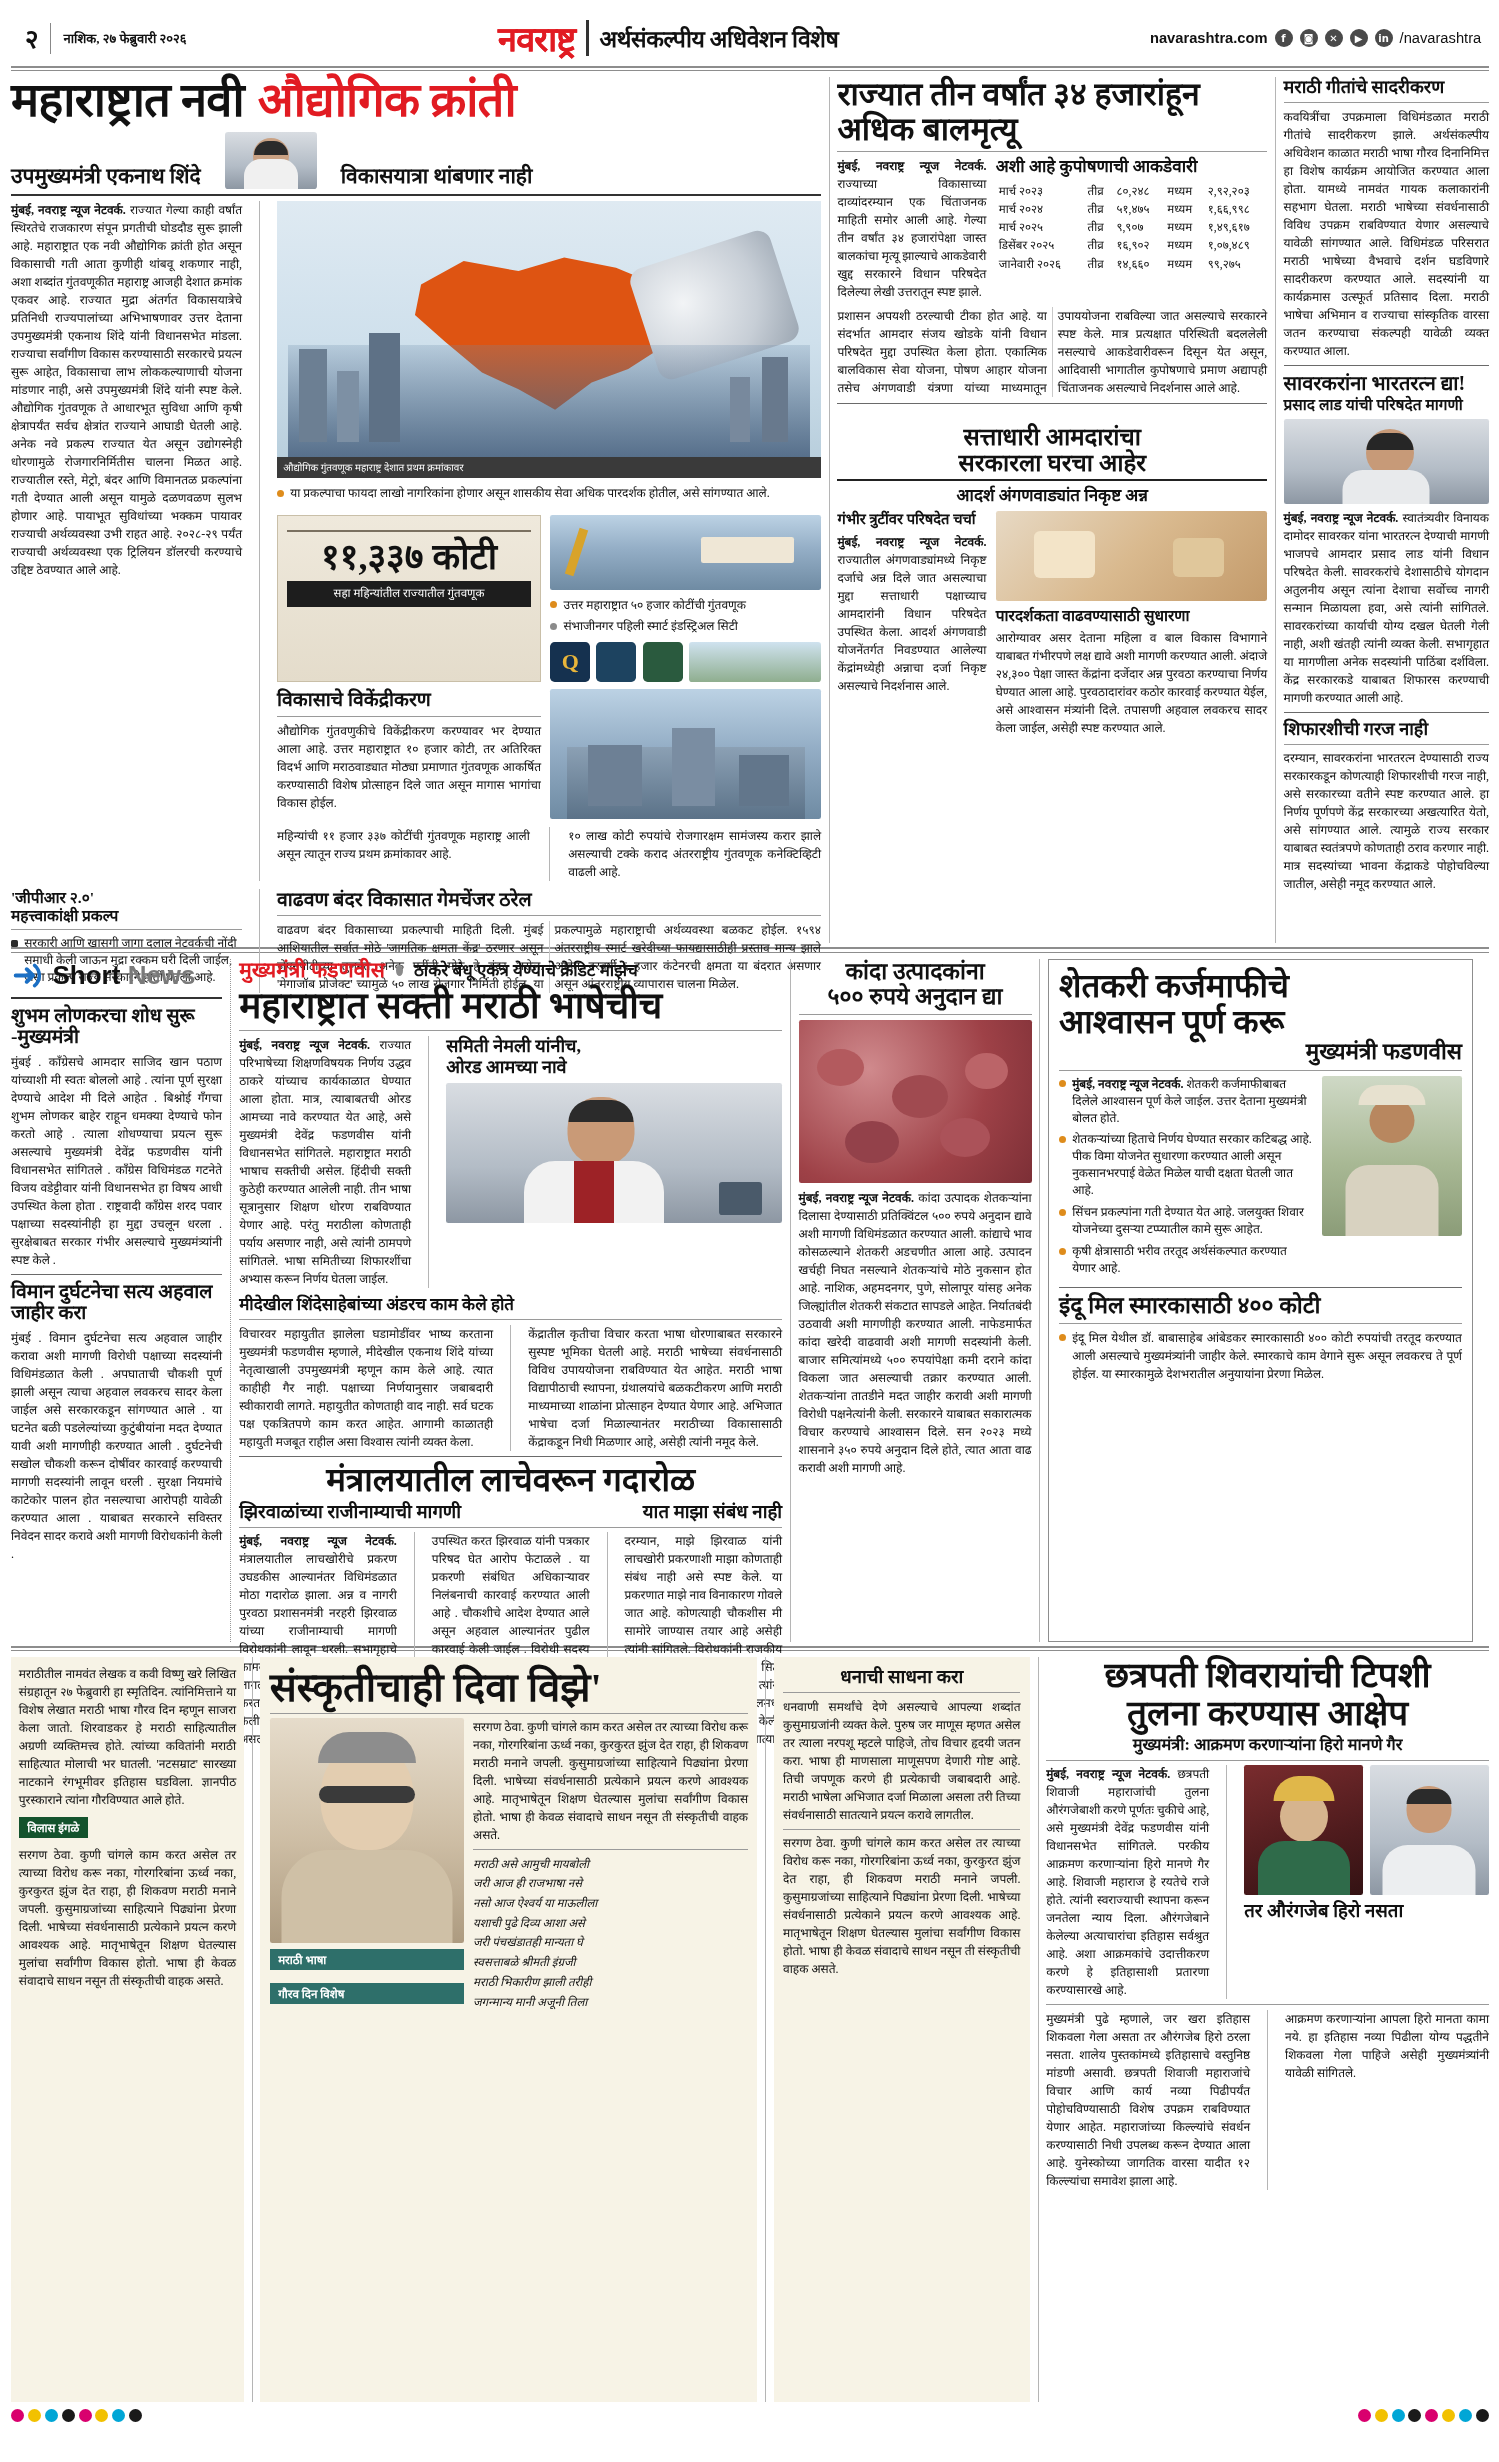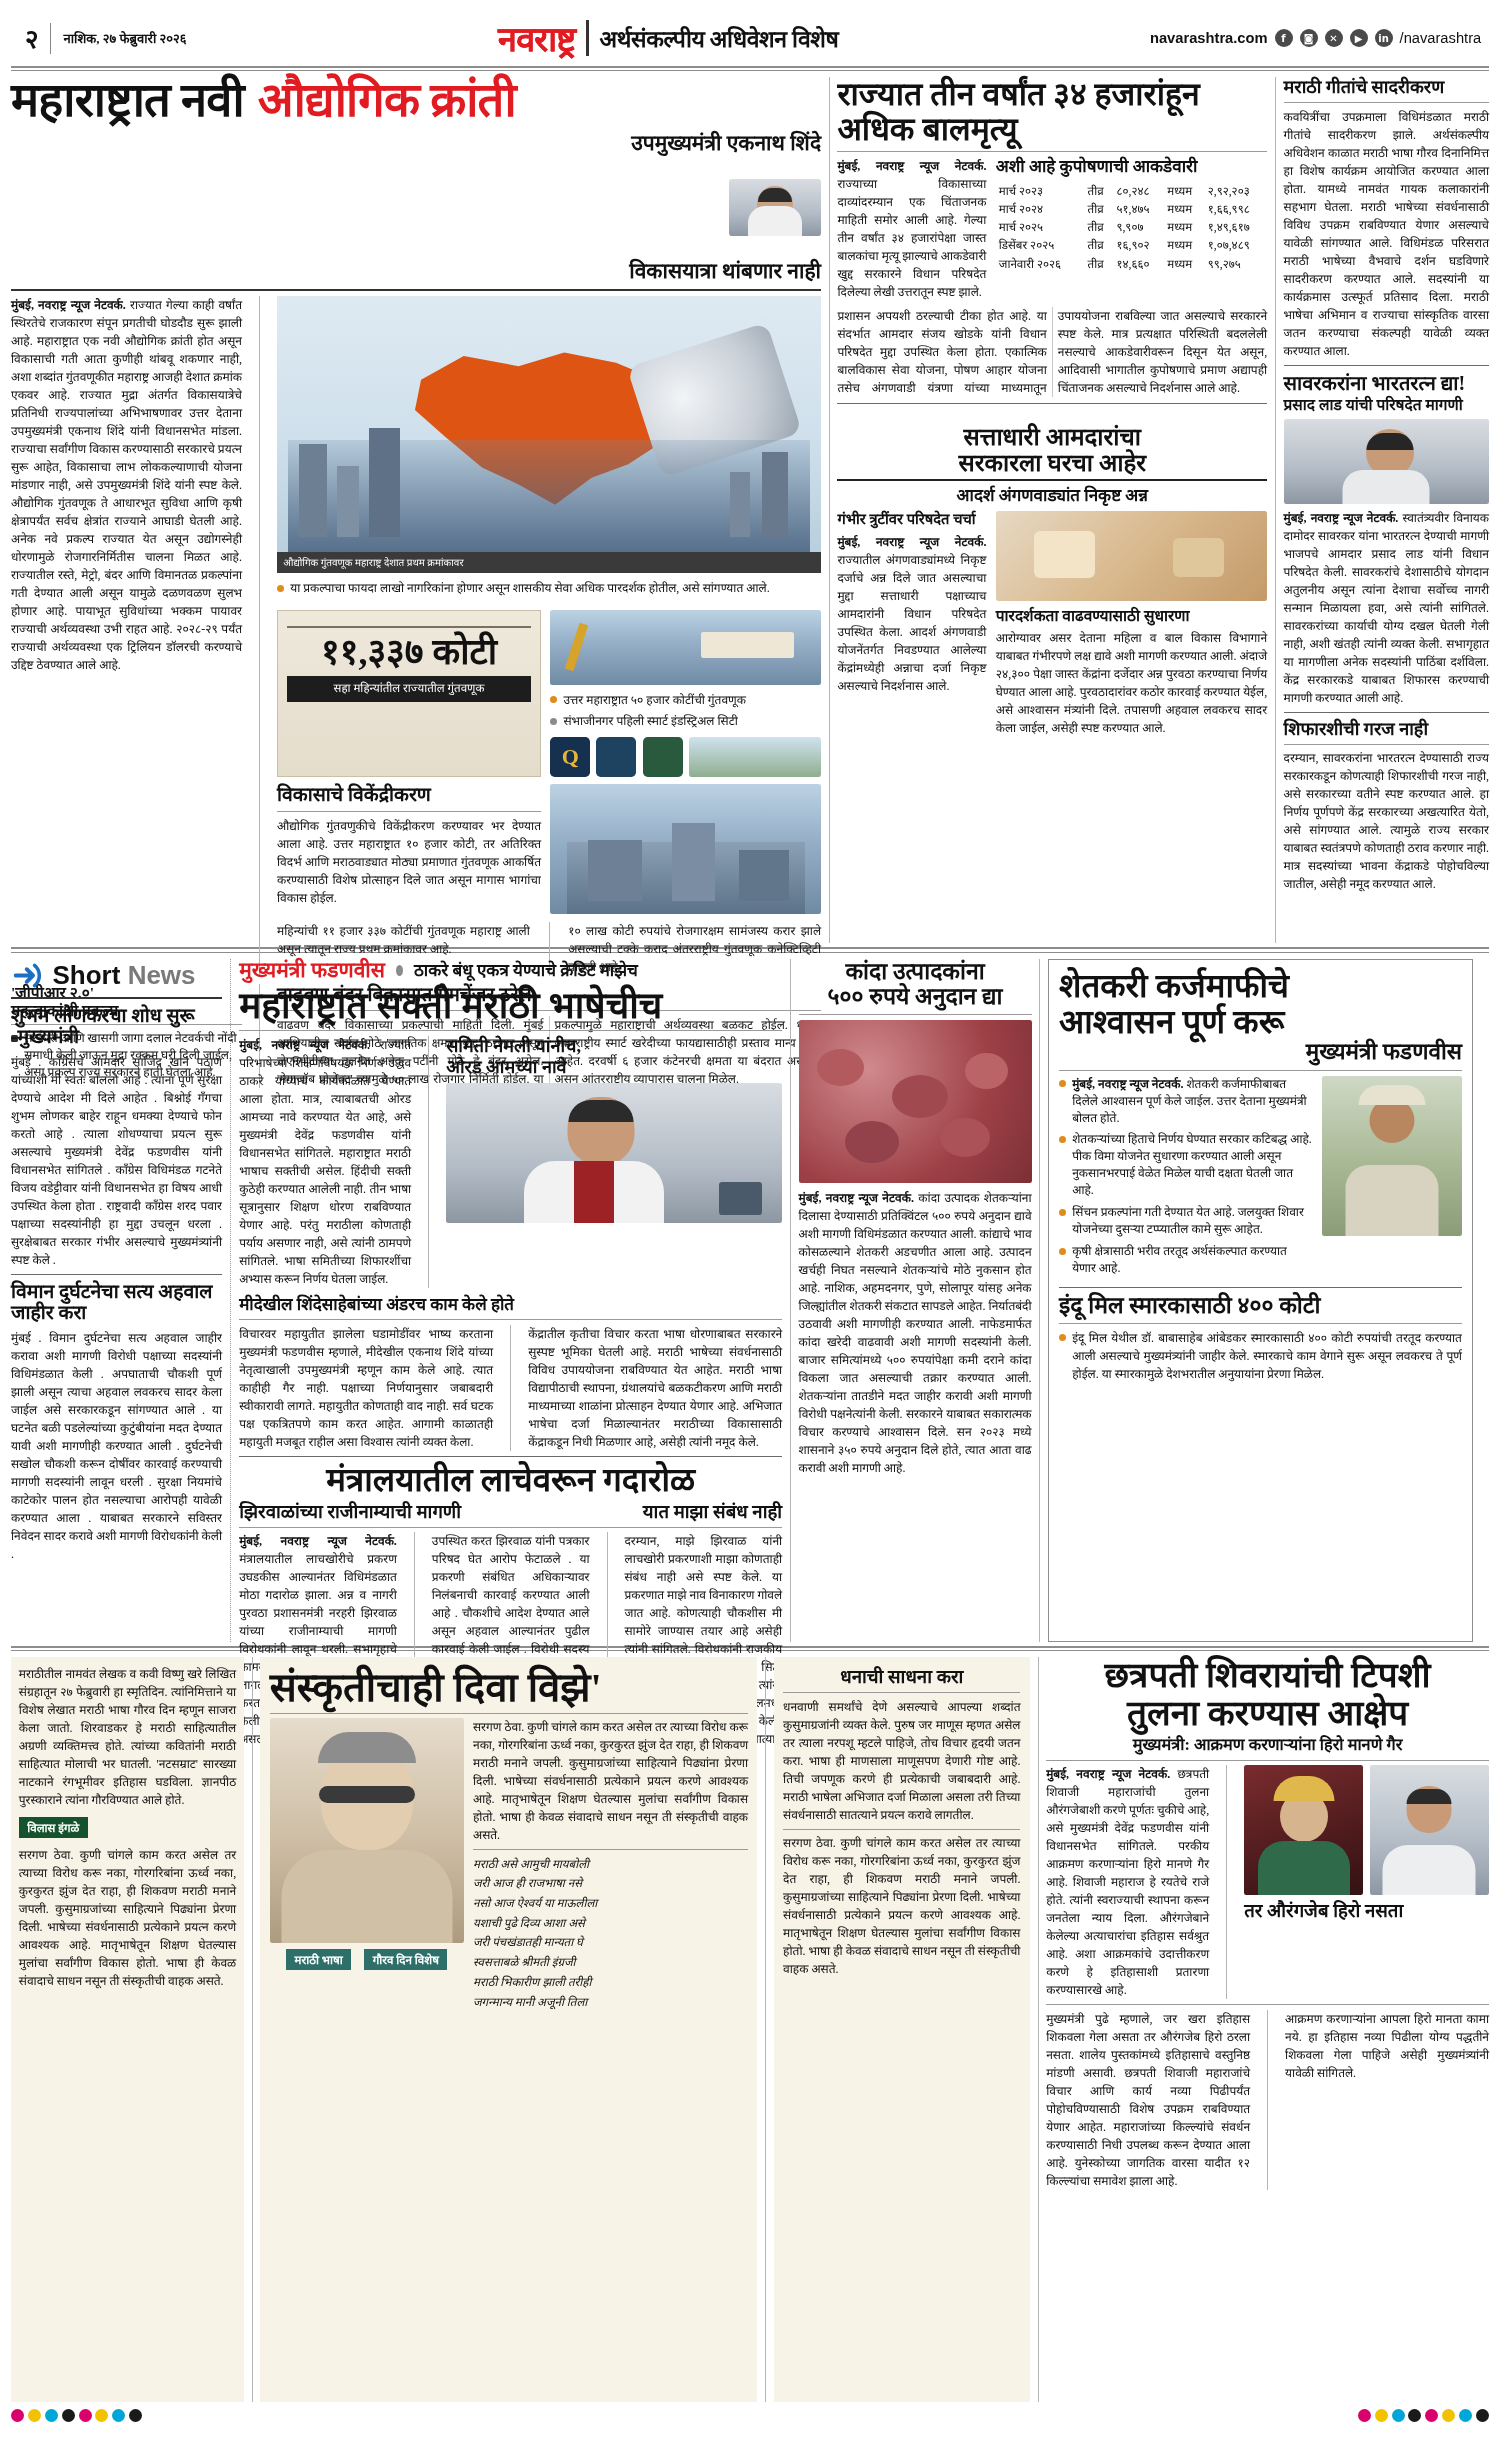--- a/index.html
+++ b/index.html
@@ -131,21 +131,21 @@
 <div class="rule-double"></div>
 
 <div class="band" style="height:866px;">
 
   <div style="width:820px;">
     <div class="hl-xl" style="display:flex;gap:14px;align-items:baseline;">
       <span>महाराष्ट्रात नवी</span>
       <span class="red">औद्योगिक क्रांती</span>
     </div>
 
-    <div style="display:flex;align-items:flex-end;gap:24px;margin-top:6.2px;flex-direction:column;">
+    <div style="display:flex;align-items:flex-end;gap:24px;margin-top:6.2px;">
       <div class="sub-bold">उपमुख्यमंत्री एकनाथ शिंदे</div>
       <div class="photo ph-person" style="width:92px;height:57px;border-radius:3.1px;position:relative;">
         <div style="position:absolute;left:50%;top:12%;transform:translateX(-50%);width:36px;height:36px;border-radius:50%;background:#c9a183;"></div>
         <div style="position:absolute;left:50%;top:48%;transform:translateX(-50%);width:54px;height:31px;border-radius:17px 17px 0 0;background:#f0f0f0;"></div>
         <div style="position:absolute;left:50%;top:16%;transform:translateX(-50%);width:34px;height:14px;border-radius:17px 17px 0 0;background:#2b2b2b;"></div>
       </div>
       <div class="sub-bold">विकासयात्रा थांबणार नाही</div>
     </div>
     <div class="rule-dark"></div>
 
@@ -541,21 +541,21 @@
       <div class="quote-hd">संस्कृतीचाही दिवा विझे'</div>
       <div class="rule-thin"></div>
       <div style="display:flex;gap:9.3px;">
         <div style="width:194px;">
           <div class="photo ph-portrait" style="height:225px;border-radius:2.3px;">
             <div style="position:absolute;left:50%;top:10%;transform:translateX(-50%);width:93px;height:109px;border-radius:50% 50% 44% 44%;background:#e3cdb0;"></div>
             <div style="position:absolute;left:50%;top:30%;transform:translateX(-50%);width:96px;height:17px;background:#3a3a3a;border-radius:8.5px;"></div>
             <div style="position:absolute;left:50%;top:6%;transform:translateX(-50%);width:98px;height:31px;border-radius:49px 49px 0 0;background:#8d8d8d;"></div>
             <div style="position:absolute;left:50%;bottom:0;transform:translateX(-50%);width:171px;height:93px;border-radius:47px 47px 0 0;background:#cfc0a6;"></div>
           </div>
-          <div style="display:flex;justify-content:center;gap:13px;margin-top:5.4px;">
+          <div style="display:flex;justify-content:space-between;gap:13px;margin-top:5.4px;flex-direction:column;">
             <span class="tag-pill teal">मराठी भाषा</span>
             <span class="tag-pill teal">गौरव दिन विशेष</span>
           </div>
         </div>
         <div style="flex:1;">
           <p class="body-txt">सरगण ठेवा. कुणी चांगले काम करत असेल तर त्याच्या विरोध करू नका, गोरगरिबांना ऊर्ध्व नका, कुरकुरत झुंज देत राहा, ही शिकवण मराठी मनाने जपली. कुसुमाग्रजांच्या साहित्याने पिढ्यांना प्रेरणा दिली. भाषेच्या संवर्धनासाठी प्रत्येकाने प्रयत्न करणे आवश्यक आहे. मातृभाषेतून शिक्षण घेतल्यास मुलांचा सर्वांगीण विकास होतो. भाषा ही केवळ संवादाचे साधन नसून ती संस्कृतीची वाहक असते.</p>
           <div class="rule-thin"></div>
           <div style="font-size:11.6px;line-height:1.7;font-style:italic;">
             <div>मराठी असे आमुची मायबोली</div>
             <div>जरी आज ही राजभाषा नसे</div>

